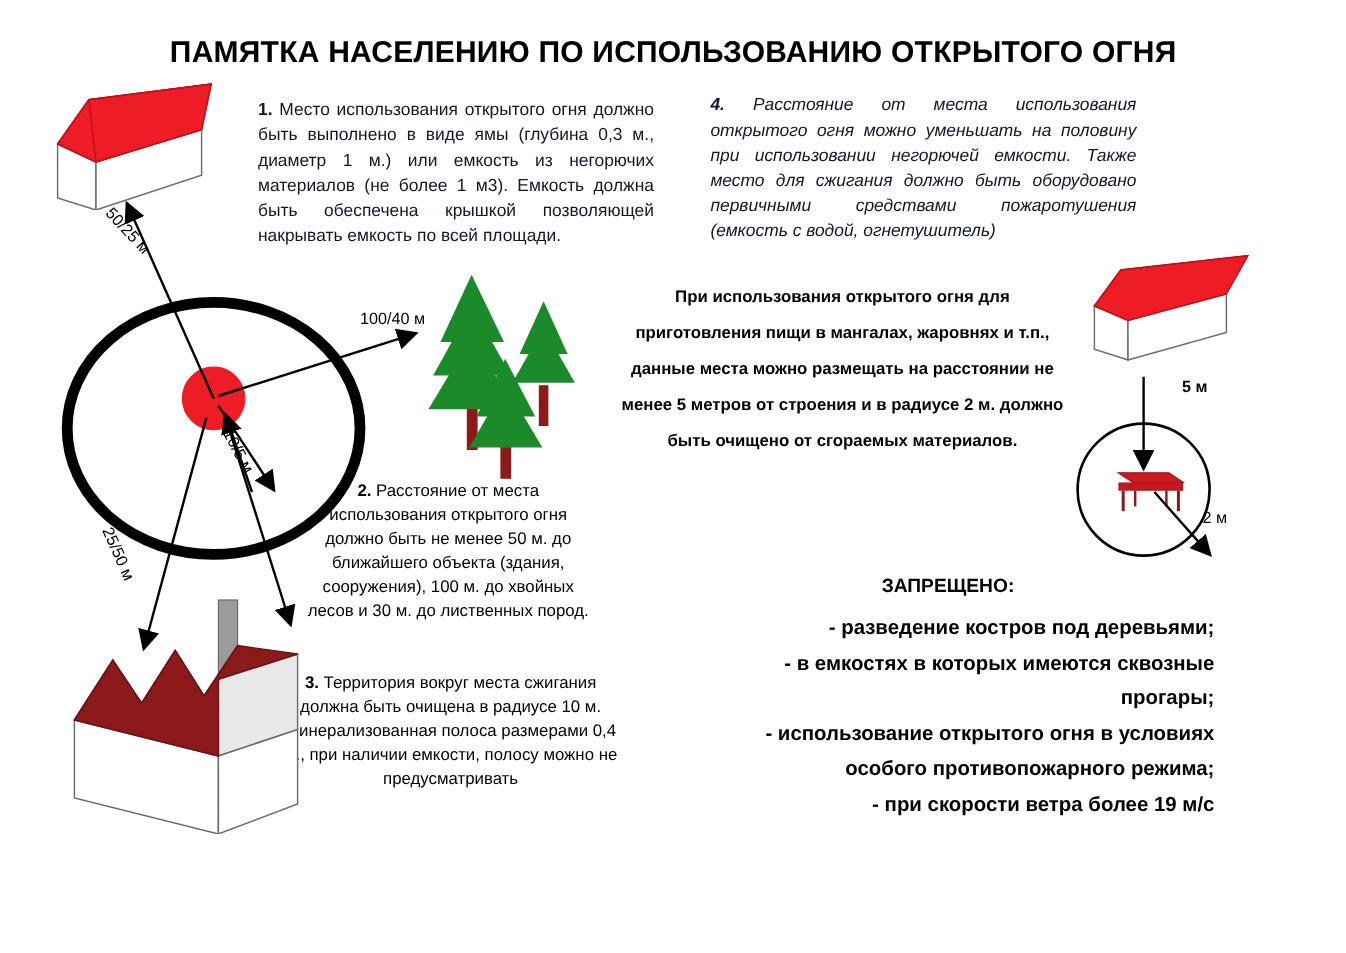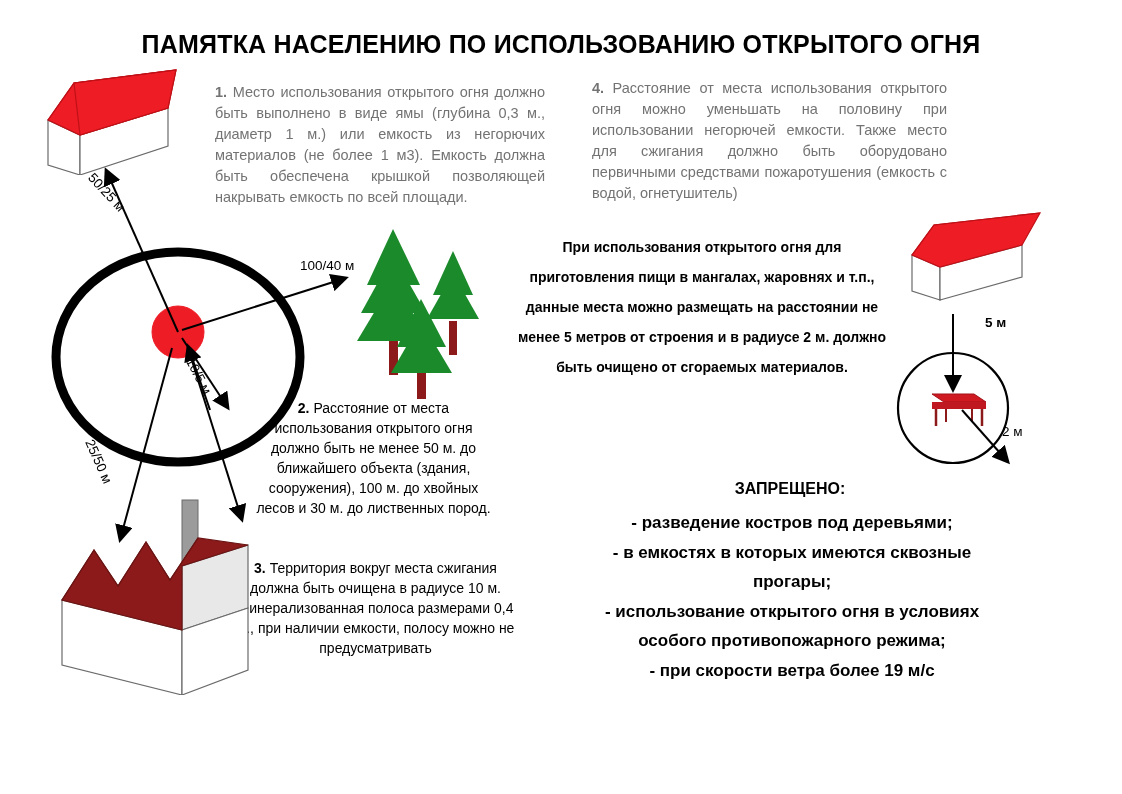--- a/index.html
+++ b/index.html
@@ -30,27 +30,27 @@
     font-size: 25px;
     font-weight: bold;
     letter-spacing: 0.2px;
     color: #000;
   }
 
   
   .body-text {
     font-size: 14.5px;
     line-height: 21px;
-    color: #737373;
+    color: #0f172a;
     text-align: justify;
   }
   .body-text b { font-weight: bold; }
 
   #para1 { left: 215px; top: 82px; width: 330px; }
-  #para4 { left: 592px; top: 78px; width: 355px; }
+  #para4 { left: 592px; top: 78px; width: 355px; font-style: italic; }
 
   #para2 {
     left: 256px; top: 398px; width: 235px;
     font-size: 14px; line-height: 20px; text-align: center;
   }
   #para3 {
     left: 228px; top: 558px; width: 295px;
     font-size: 14px; line-height: 20px; text-align: center;
   }
 
@@ -62,21 +62,21 @@
 
   #forbid-title {
     left: 600px; top: 480px; width: 380px;
     font-size: 16px; font-weight: bold; text-align: center;
   }
   #forbid-list {
     left: 572px; top: 508px; width: 440px;
     font-size: 17px; line-height: 29px; font-weight: bold;
     text-align: center;
   }
-  #forbid-list div { margin-bottom: 1px; }
+  #forbid-list div { margin-bottom: 1px; text-align: right; }
 
   
   .dim-label {
     font-size: 13.5px;
     color: #000;
     white-space: nowrap;
   }
   #lbl-5025 { left: 96px; top: 170px; transform: rotate(47deg); transform-origin: left top;}
   #lbl-10050 { left: 300px; top: 258px; }
   #lbl-105 { left: 196px; top: 355px; transform: rotate(62deg); transform-origin: left top;}

